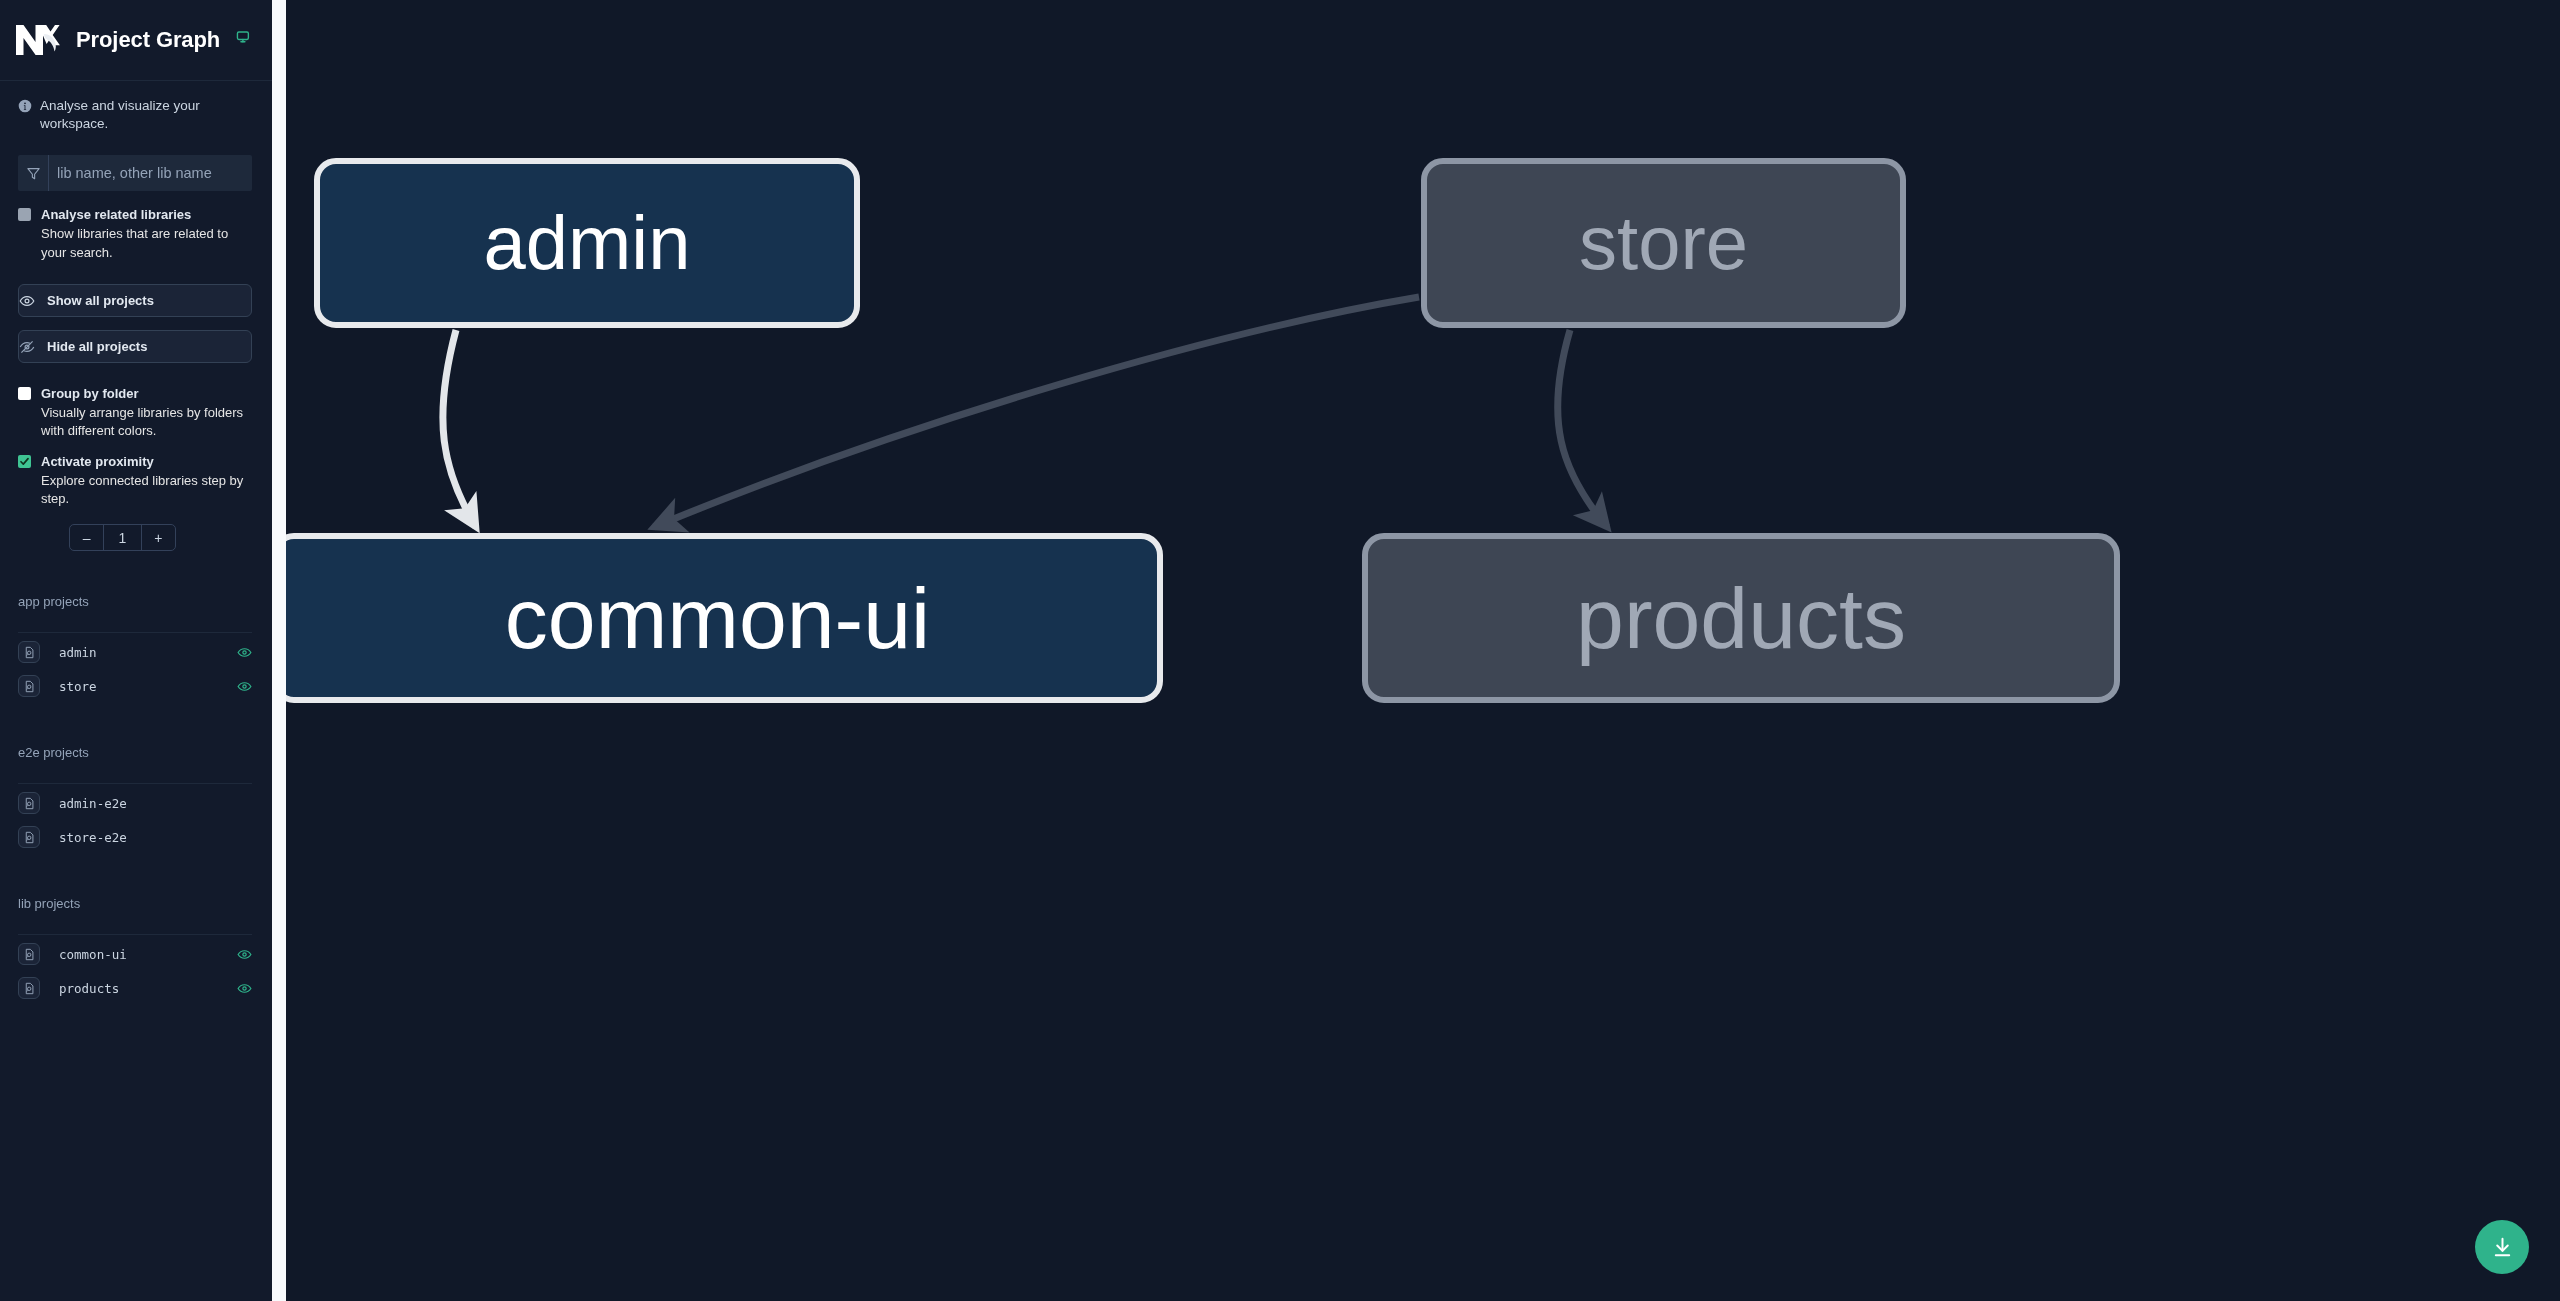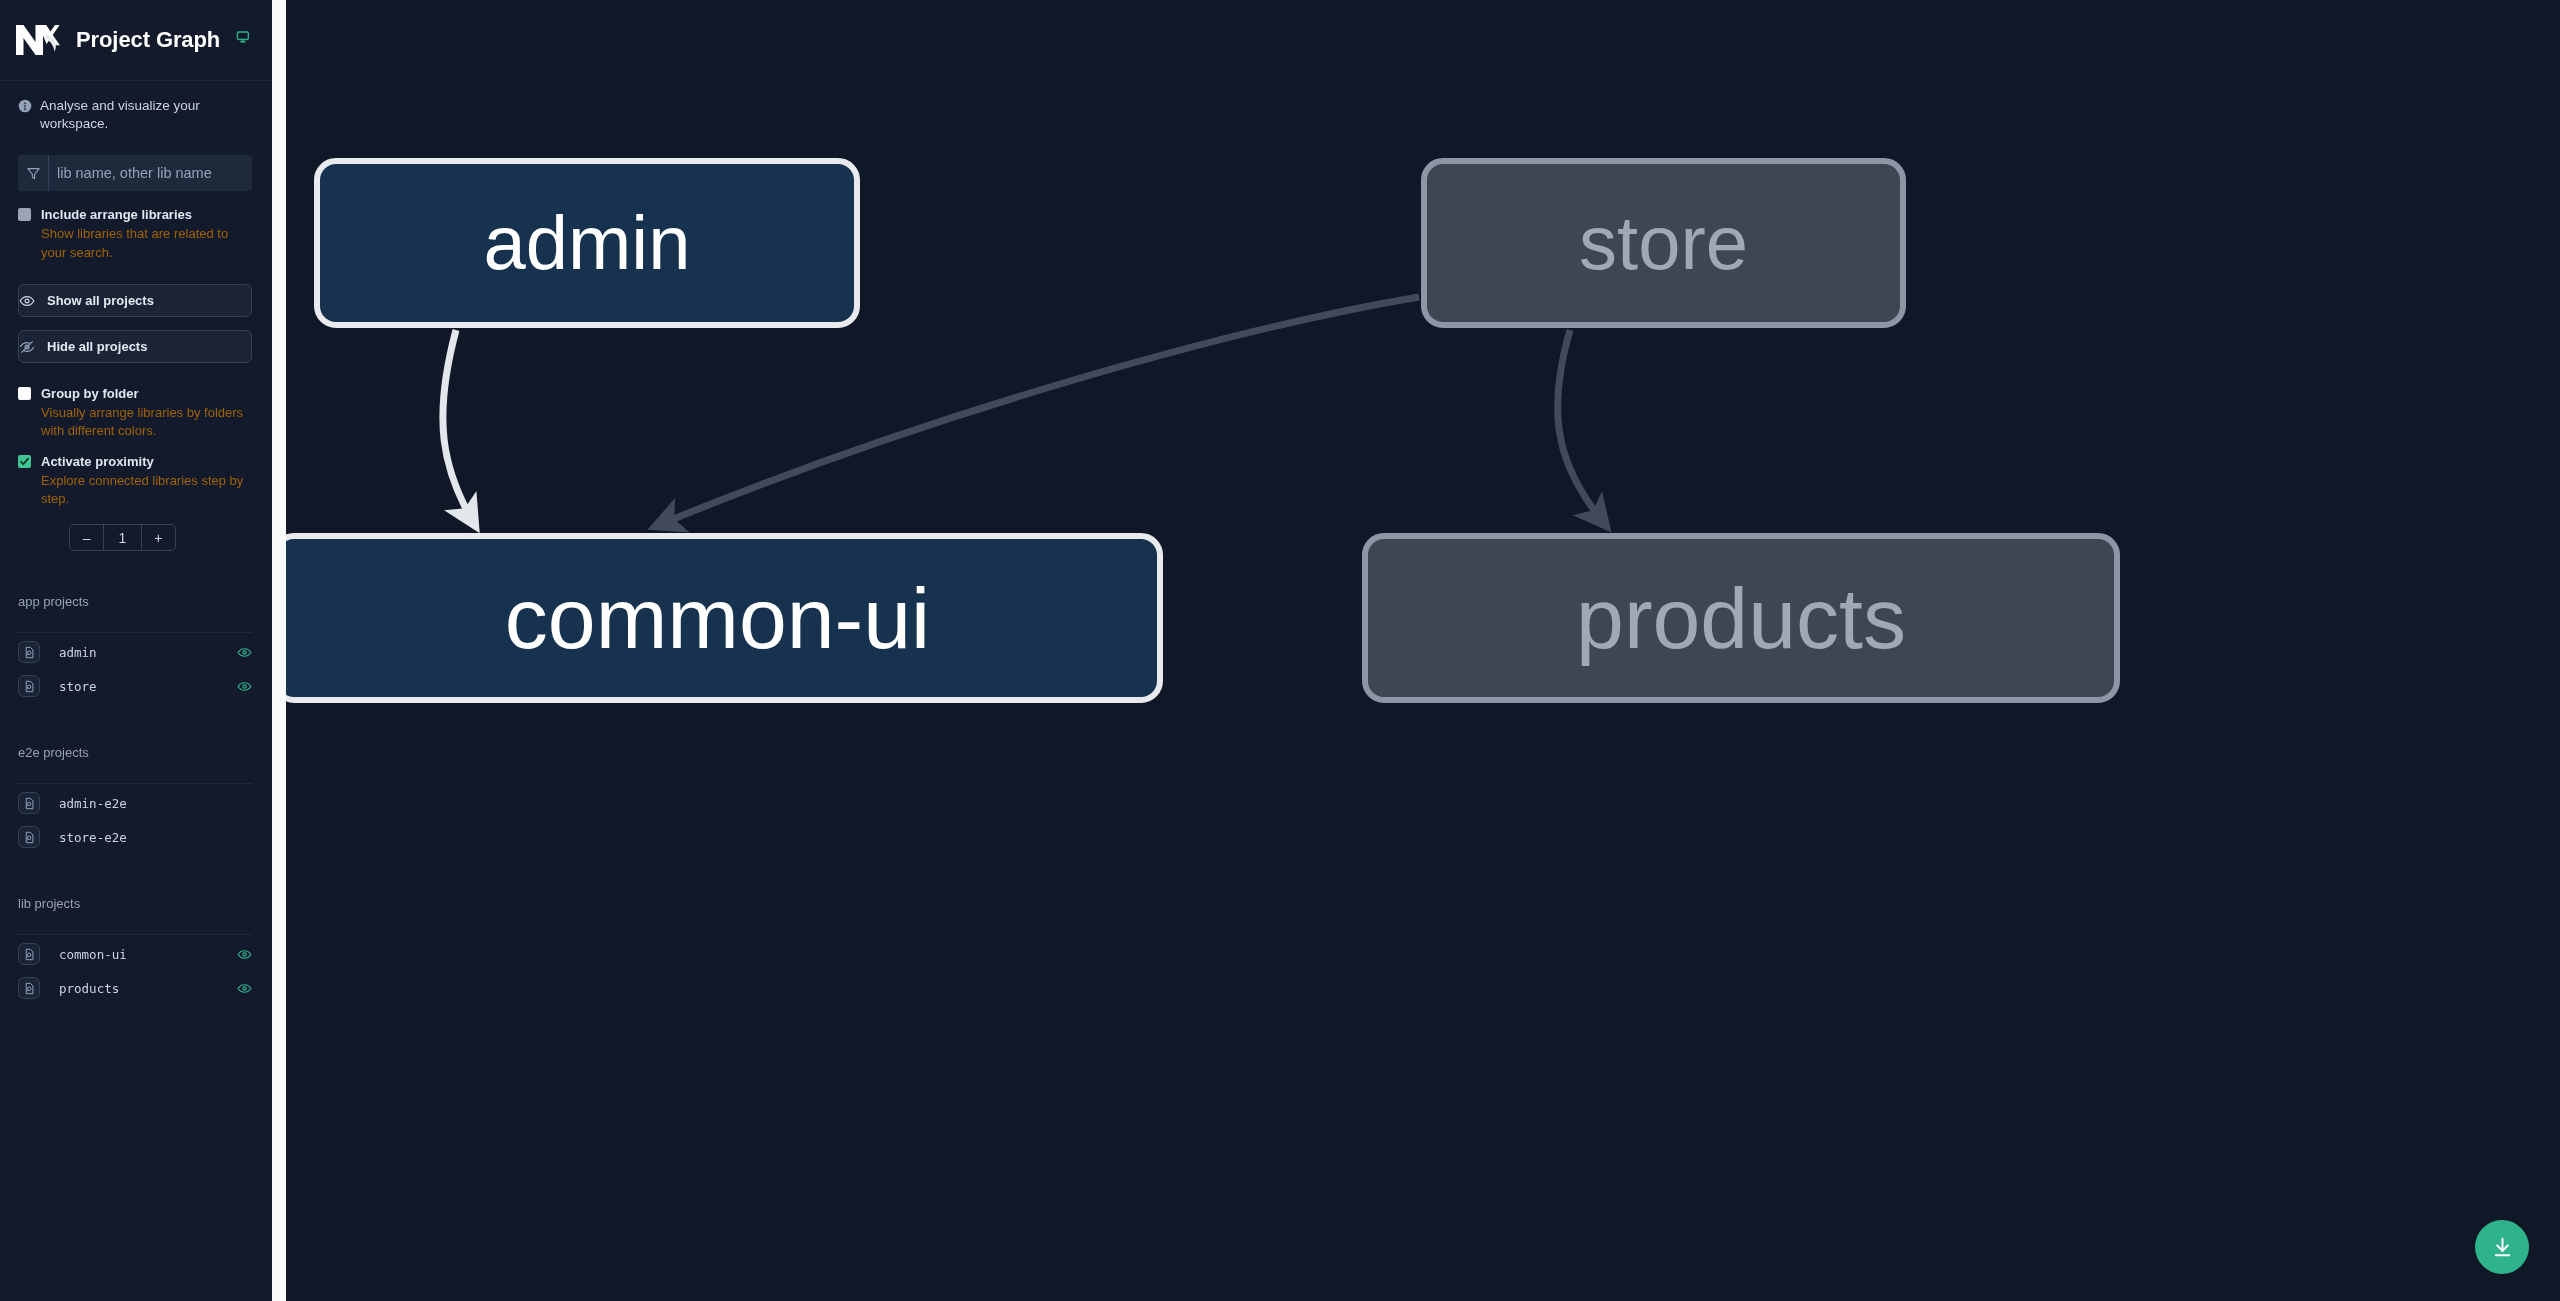--- a/index.html
+++ b/index.html
@@ -73,21 +73,21 @@
   .chk.white { background: #ffffff; }
   .chk.green {
     background: #3fc493;
     display: flex; align-items: center; justify-content: center;
   }
   .chk.green svg { width: 11px; height: 11px; display: block; }
   .chk-text-title {
     color: #e2e8f0; font-size: 13px; font-weight: bold; line-height: 1.25;
   }
   .chk-text-desc {
-    color: #a16207; font-size: 13px; line-height: 1.45; margin-top: 1px;
+    color: #e5e5e5; font-size: 13px; line-height: 1.45; margin-top: 1px;
   }
 
   .pill-btn {
     margin-top: 13px; height: 33px; width: 100%;
     display: flex; align-items: center;
     background: #1b2437;
     border: 1px solid #334155;
     border-radius: 6px;
     cursor: pointer;
   }
@@ -231,21 +231,21 @@
           <svg viewBox="0 0 20 20" width="15" height="15" fill="none" stroke="#94a3b8" stroke-width="1.5" stroke-linejoin="round">
             <path d="M2.5 3.5h15L11.5 11v6l-3-2v-4z"></path>
           </svg>
         </span>
         <input class="search-input" type="text" placeholder="lib name, other lib name" style="">
       </div>
 
       <div class="chk-row">
         <span class="chk"></span>
         <span>
-          <span class="chk-text-title">Include arrange libraries</span>
+          <span class="chk-text-title">Analyse related libraries</span>
           <div class="chk-text-desc">Show libraries that are related to your search.</div>
         </span>
       </div>
 
       <div class="pill-btn" style="margin-top:22px">
         <span class="ic">
           <svg viewBox="0 0 20 20" fill="none" stroke="#cbd5e1" stroke-width="1.5">
             <path d="M1.5 10S4.5 4.5 10 4.5 18.5 10 18.5 10 15.5 15.5 10 15.5 1.5 10 1.5 10z"></path>
             <circle cx="10" cy="10" r="2.4"></circle>
           </svg>

